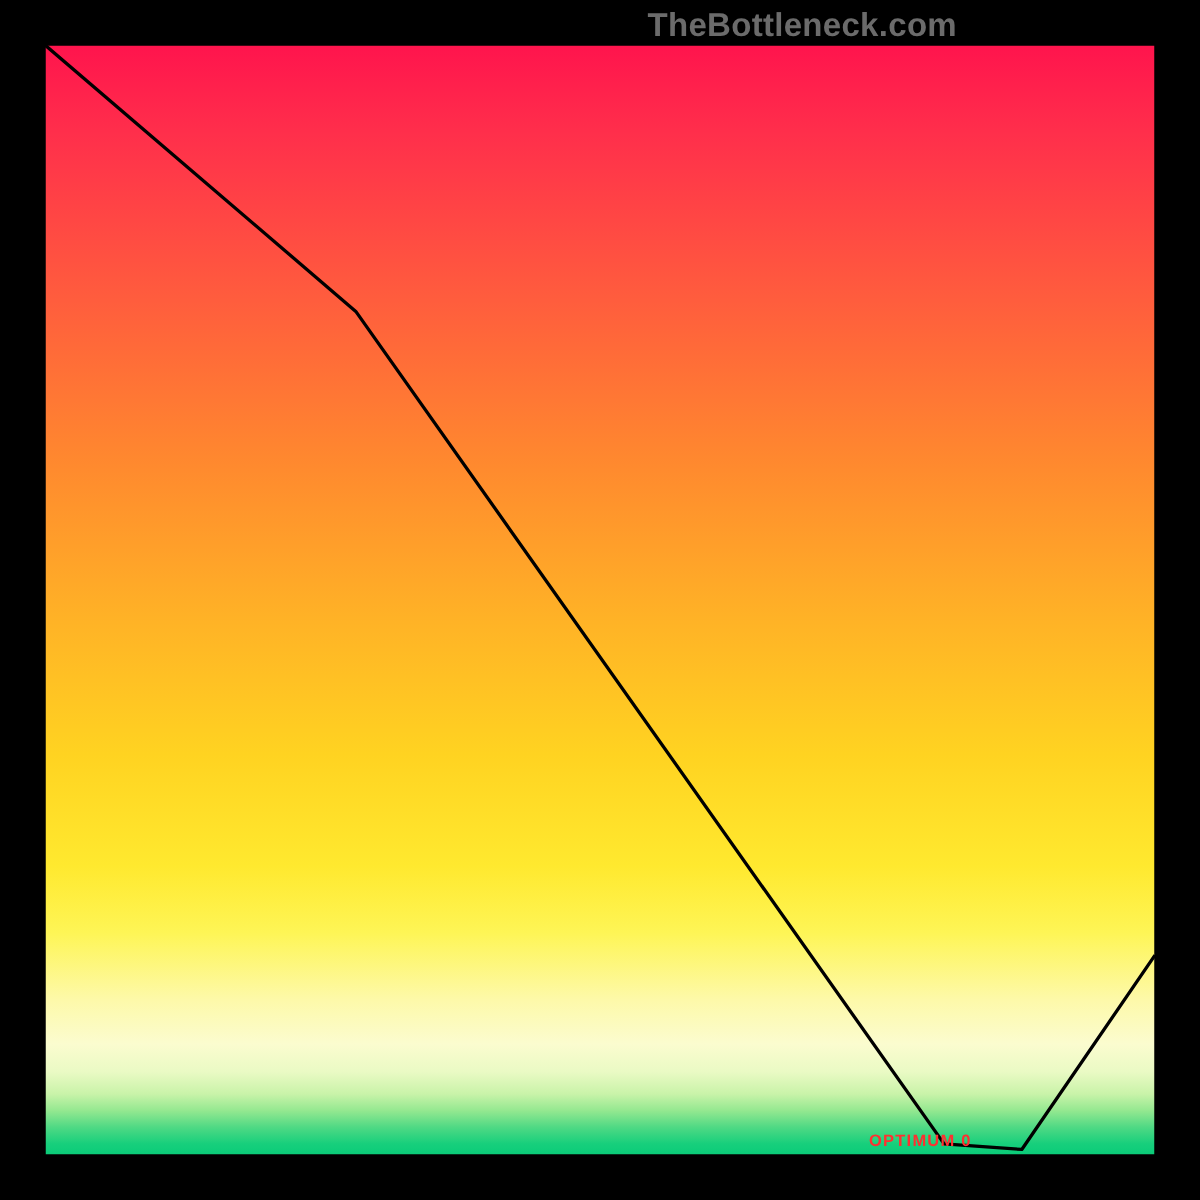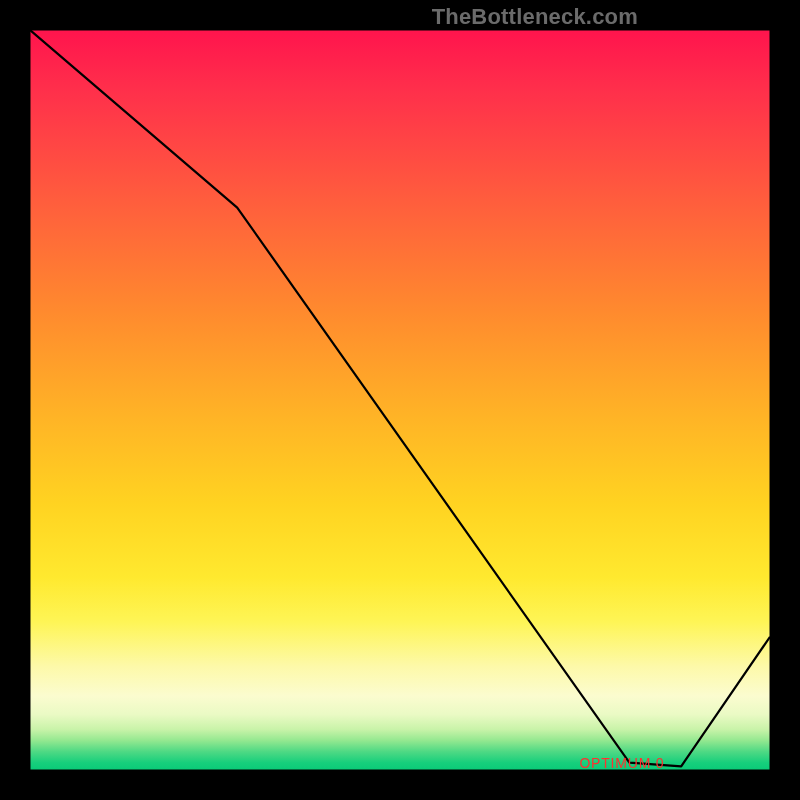--- a/index.html
+++ b/index.html
@@ -69,22 +69,22 @@
     left: 28px;
     top: 28px;
     width: 744px;
     height: 744px;
     z-index: 4;
     pointer-events: none;
   }
   .red-label {
     position: absolute;
     color: #ff3030;
-    font-size: 14px;
-    font-weight: 400;
+    font-size: 11px;
+    font-weight: 700;
     letter-spacing: 0.8px;
     z-index: 3;
     white-space: nowrap;
   }
 </style>
 </head>
 <body>
 
 <div class="stage">
 

